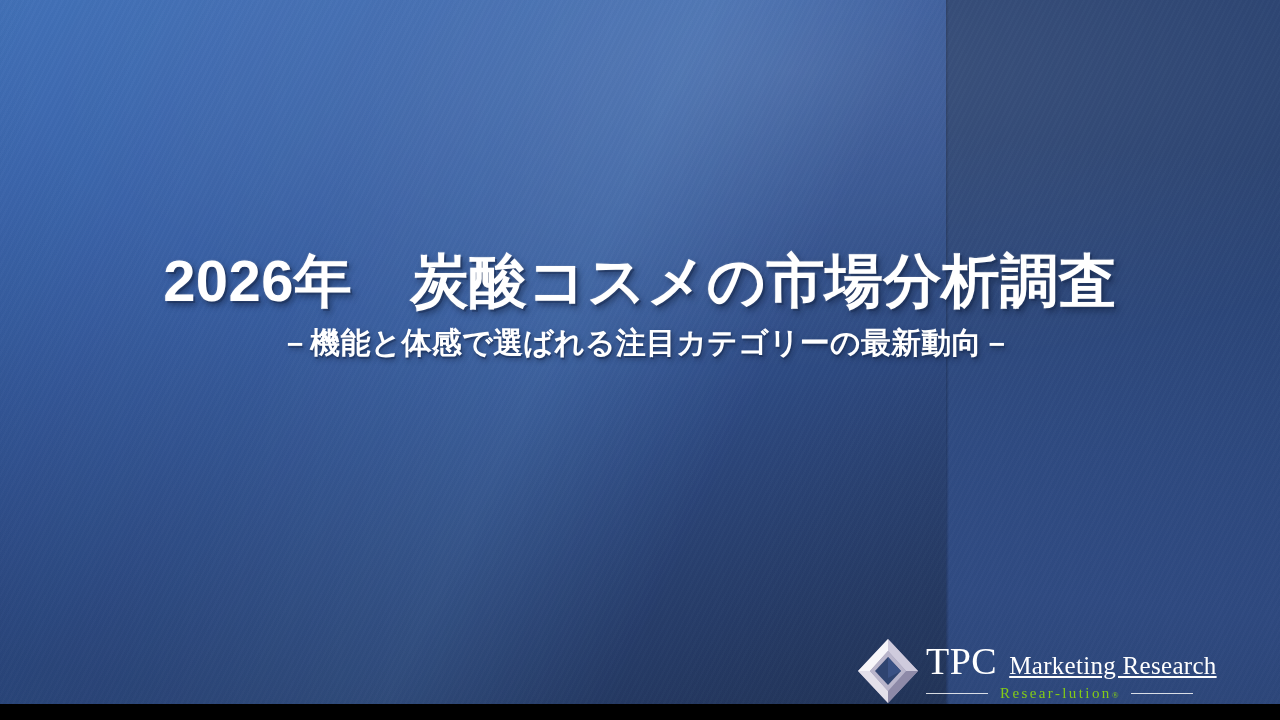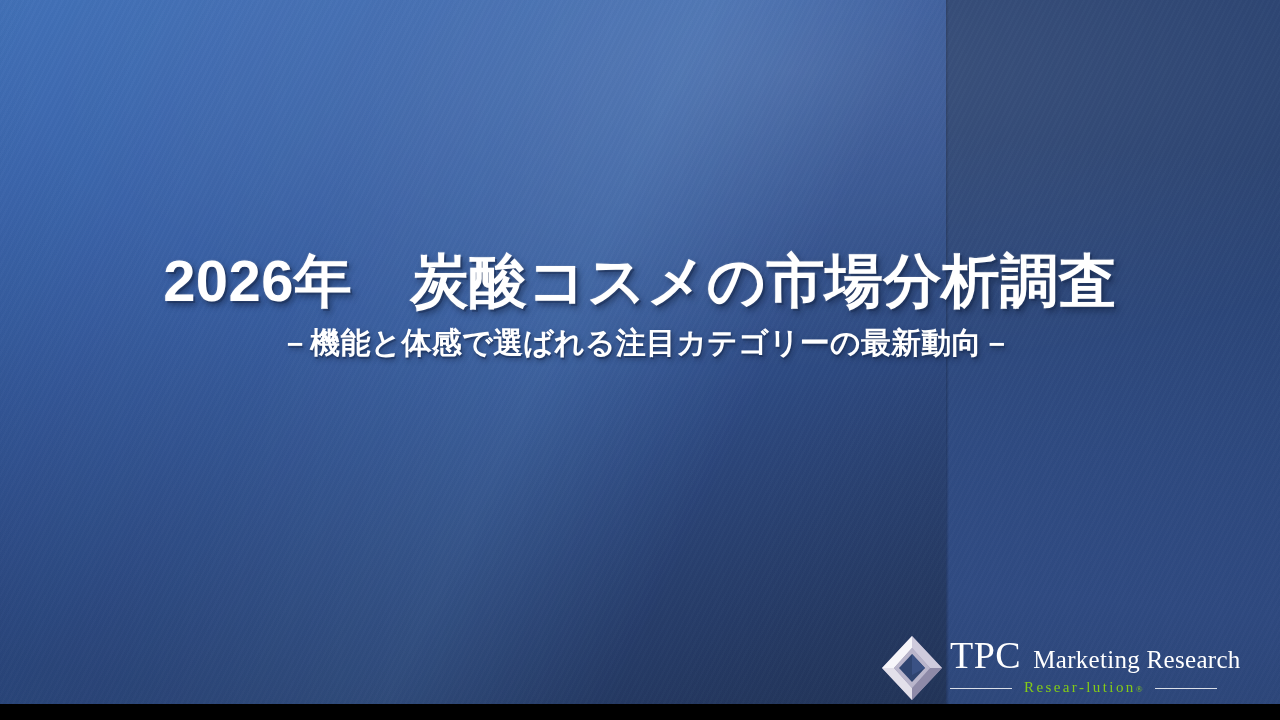--- a/index.html
+++ b/index.html
@@ -124,26 +124,26 @@
     white-space: pre;
     text-shadow:
        1px 2px 0 rgba(25,45,85,0.50),
        2px 3px 5px rgba(15,30,60,0.50);
     padding-left: 12px;
   }
 
   
   .logo {
     position: absolute;
-    left: 880px;
+    left: 856px;
     top: 634px;
     width: 380px;
     height: 74px;
     display: flex;
-    align-items: flex-start;
+    align-items: center;
     z-index: 6;
   }
   .logo-mark {
     width: 64px;
     height: 68px;
     flex: 0 0 64px;
     margin-right: 6px;
   }
   .logo-text {
     display: flex;
@@ -164,20 +164,21 @@
     font-weight: 400;
     letter-spacing: 0.5px;
   }
   .logo-mr {
     font-family: "Liberation Serif", "DejaVu Serif", serif;
     font-size: 25px;
     line-height: 25px;
     font-weight: 400;
     letter-spacing: 0.3px;
     margin-left: 12px;
+    text-decoration: underline;
   }
   .logo-line2 {
     display: flex;
     align-items: center;
     margin-top: 5px;
     width: 100%;
   }
   .rule {
     flex: 1 1 auto;
     height: 1px;

